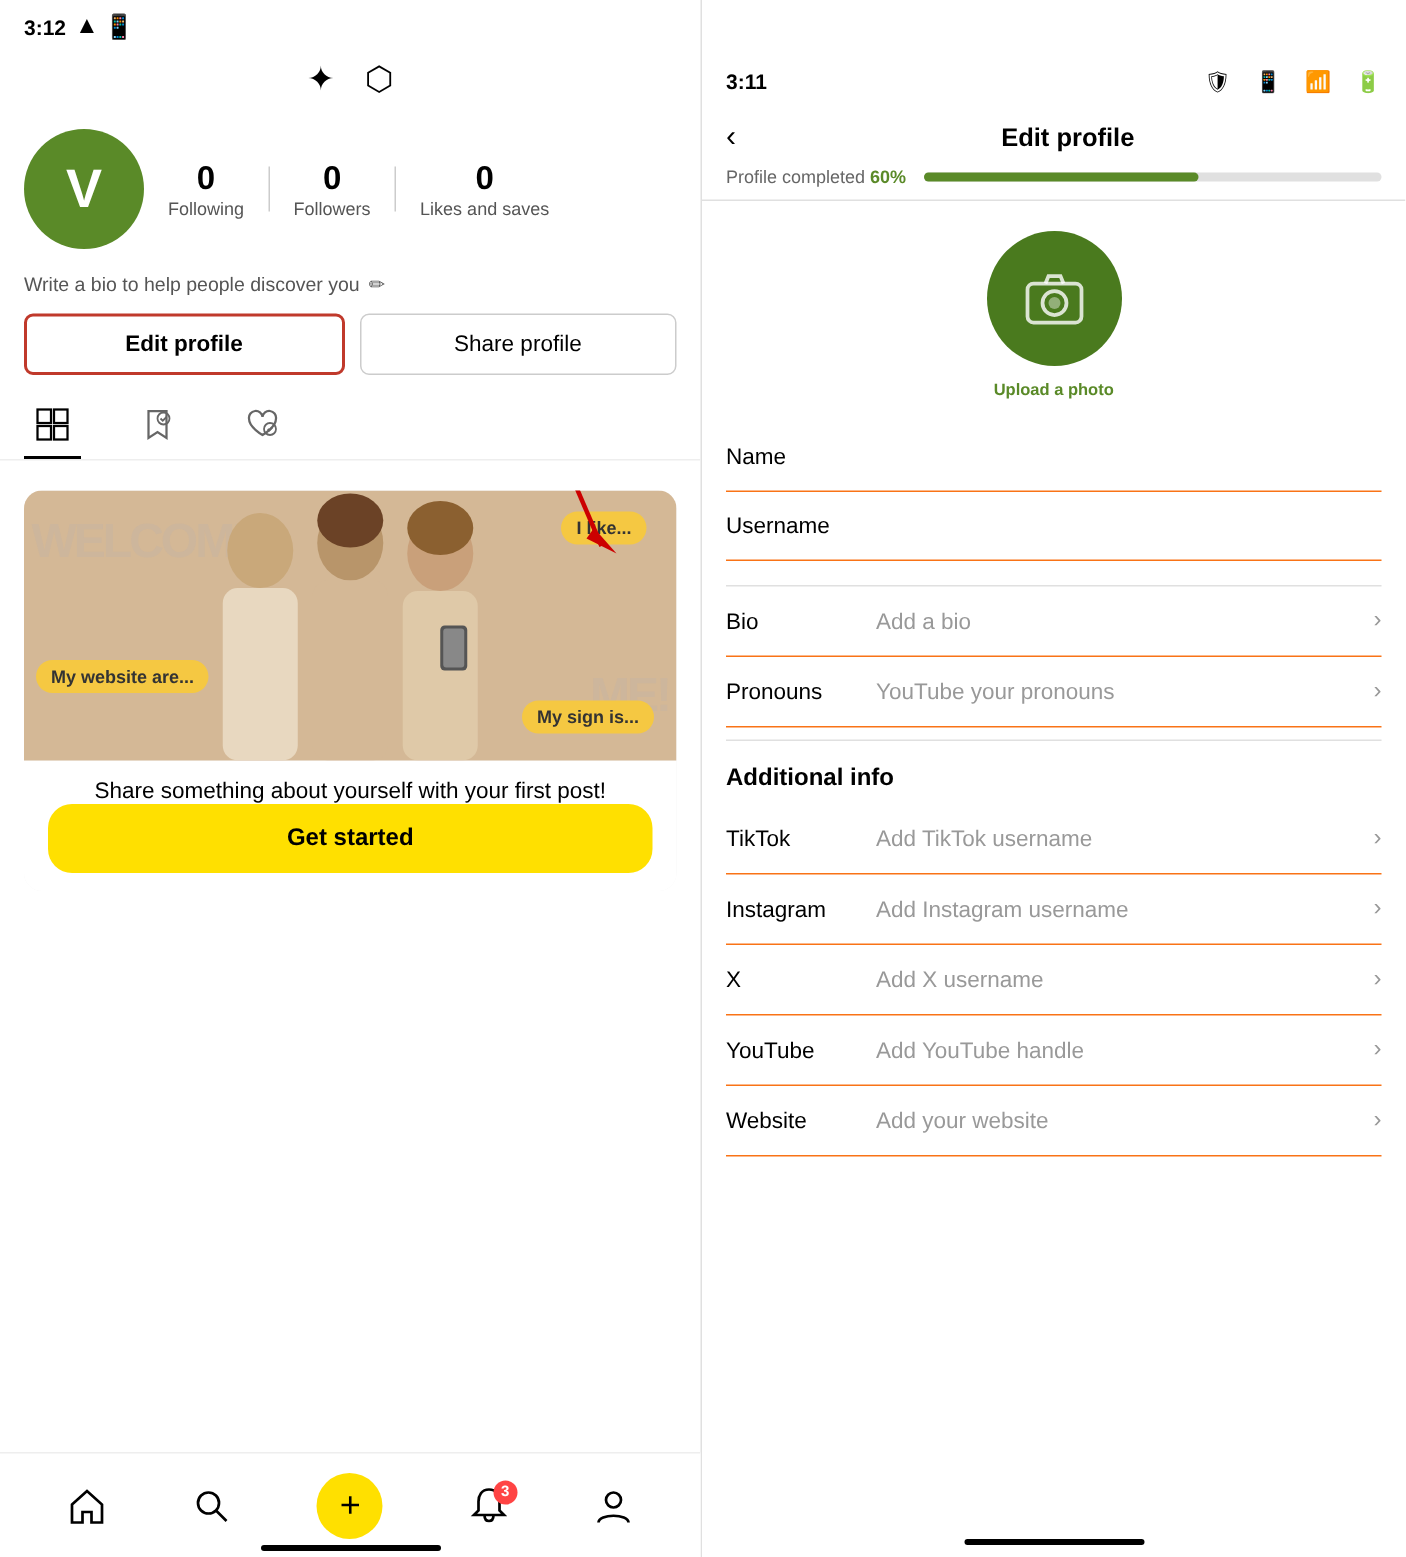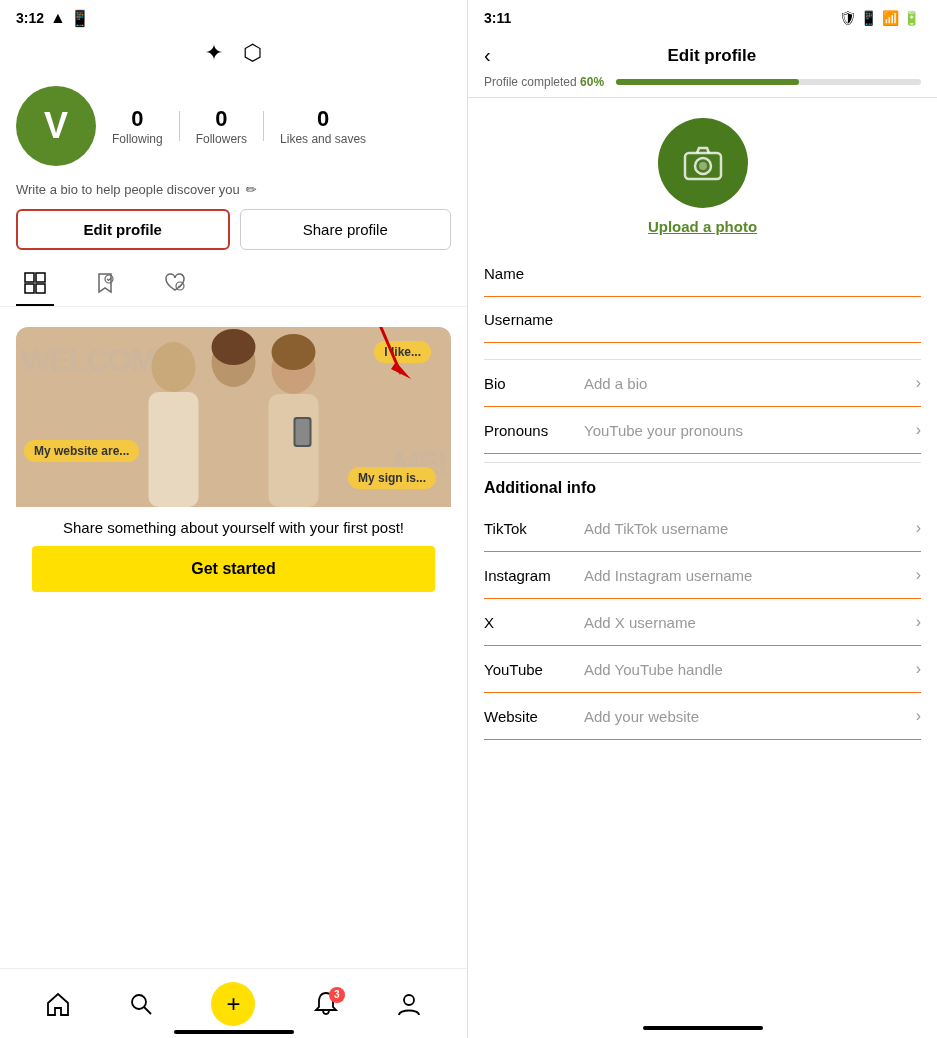--- a/index.html
+++ b/index.html
@@ -173,28 +173,27 @@
 
     .promo-text-area {
       background: #fff;
       padding: 12px 16px;
       text-align: center;
     }
     .promo-title {
       font-size: 15px;
       font-weight: 500;
       color: #000;
-      margin-bottom: 10px;
     }
     .btn-get-started {
       width: 100%;
       padding: 14px;
       background: #FFE000;
       border: none;
-      border-radius: 4px;
+      border-radius: 16px;
       font-size: 16px;
       font-weight: 700;
       color: #000;
       cursor: pointer;
     }
 
     
     .bottom-nav {
       position: absolute;
       bottom: 0;
@@ -264,21 +263,22 @@
       position: relative;
     }
 
     
     .status-bar-right {
       display: flex;
       align-items: center;
       justify-content: flex-end;
       padding: 9px 16px;
       height: 36px;
-      gap: 4px;
+      gap: 16px;
+      margin-top: 36px;
     }
     .status-time-right {
       position: absolute;
       left: 16px;
       font-size: 14px;
       font-weight: 600;
     }
 
     
     .edit-profile-header {
@@ -348,25 +348,24 @@
       height: 90px;
       border-radius: 50%;
       background: #4a7a1e;
       display: flex;
       align-items: center;
       justify-content: center;
       margin-bottom: 10px;
       cursor: pointer;
     }
     .upload-label {
-      font-size: 15px;
+      font-size: 11px;
       color: #5a8a28;
       font-weight: 600;
       cursor: pointer;
-      text-decoration: underline;
     }
 
     
     .form-fields {
       flex: 1;
       overflow-y: auto;
       padding: 0 16px;
     }
     .form-row {
       display: flex;

